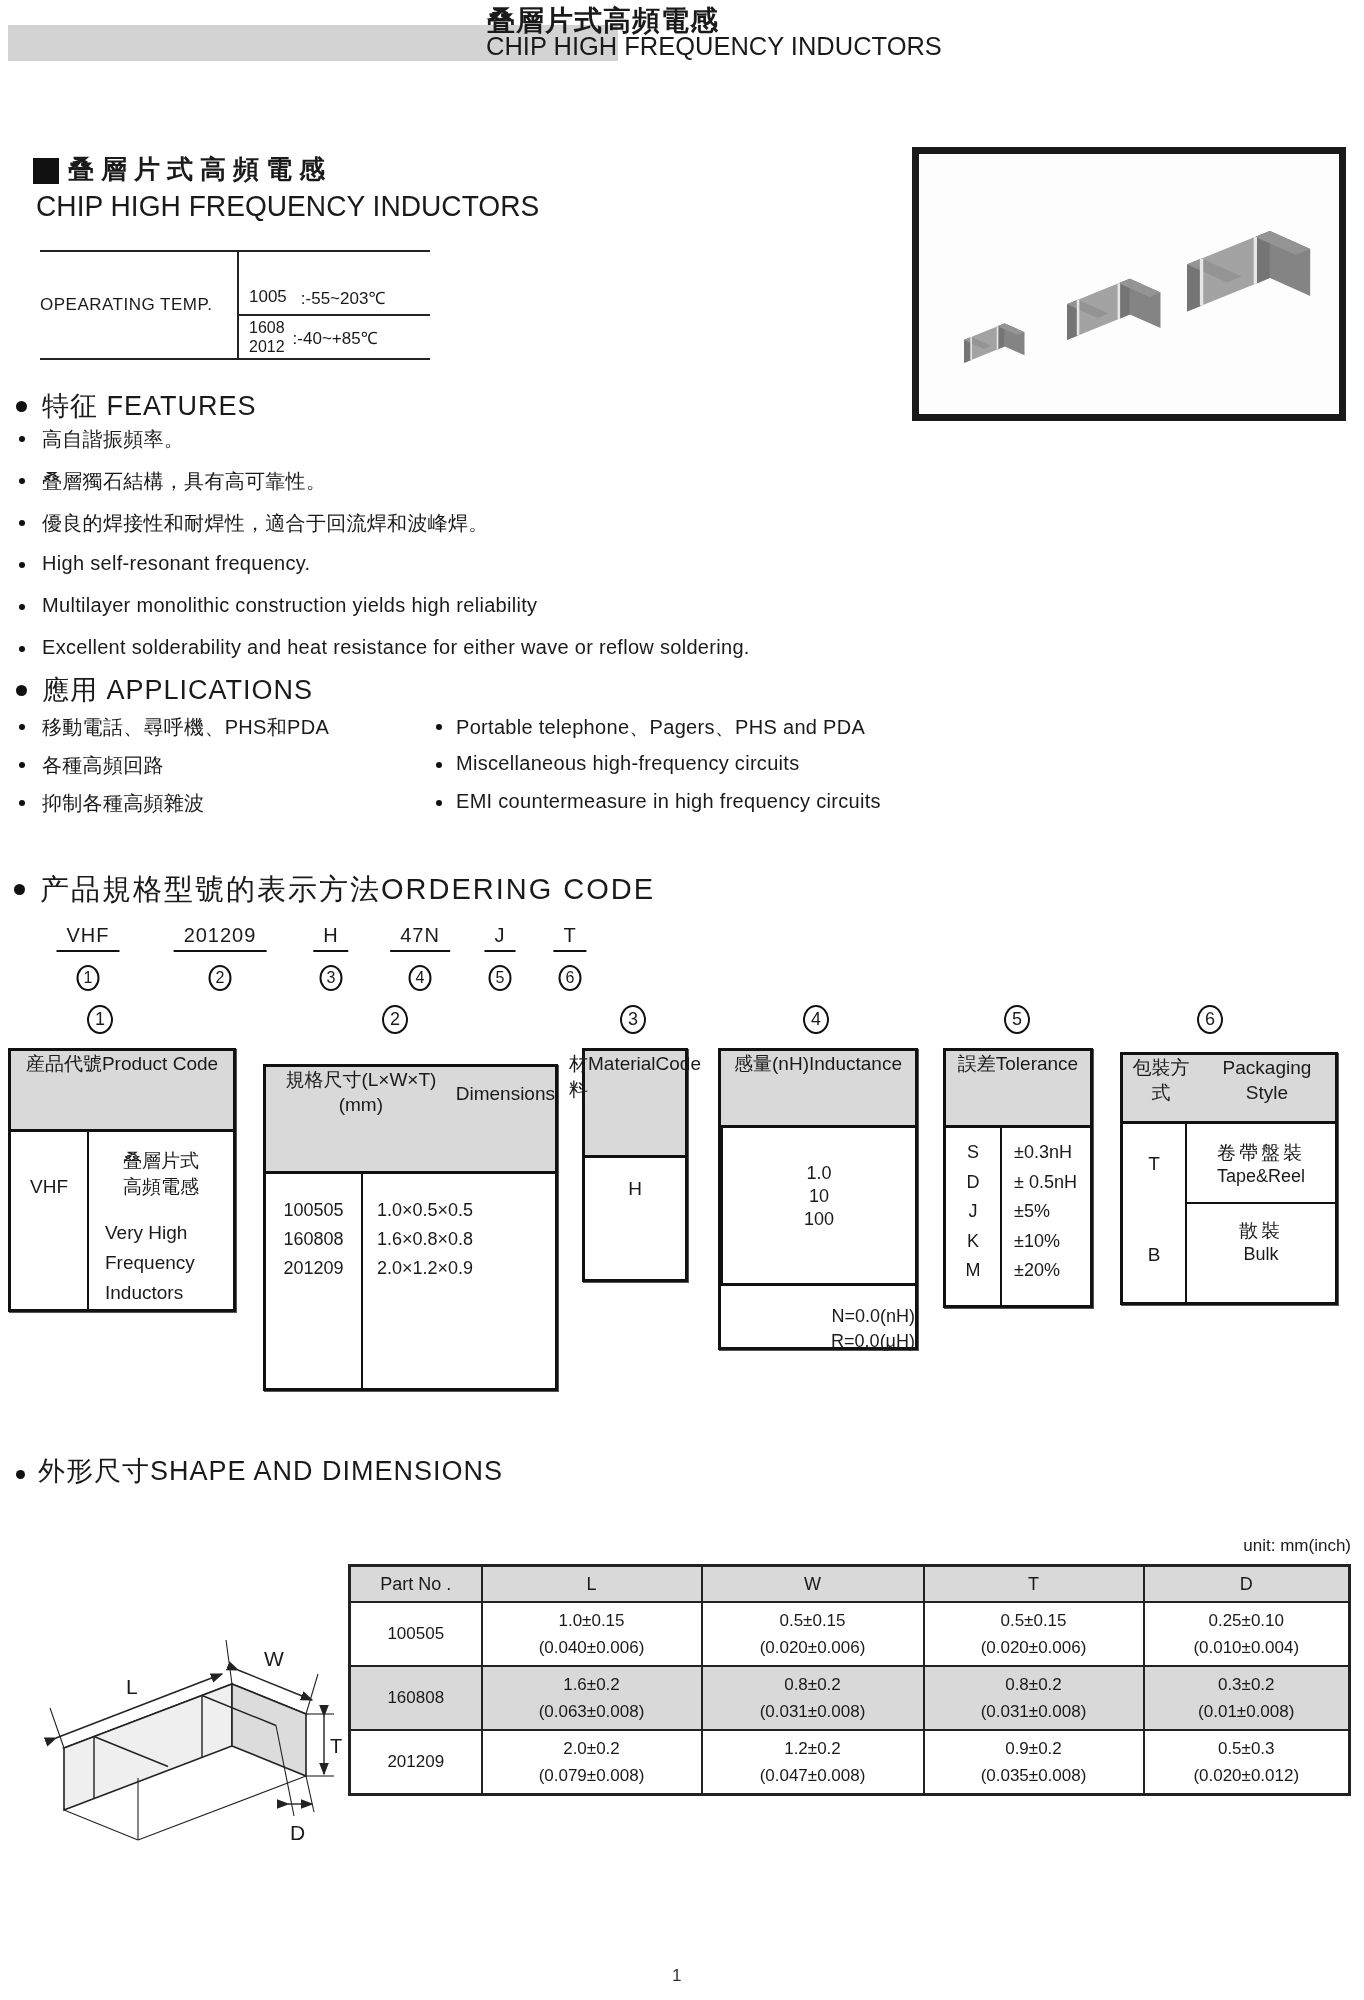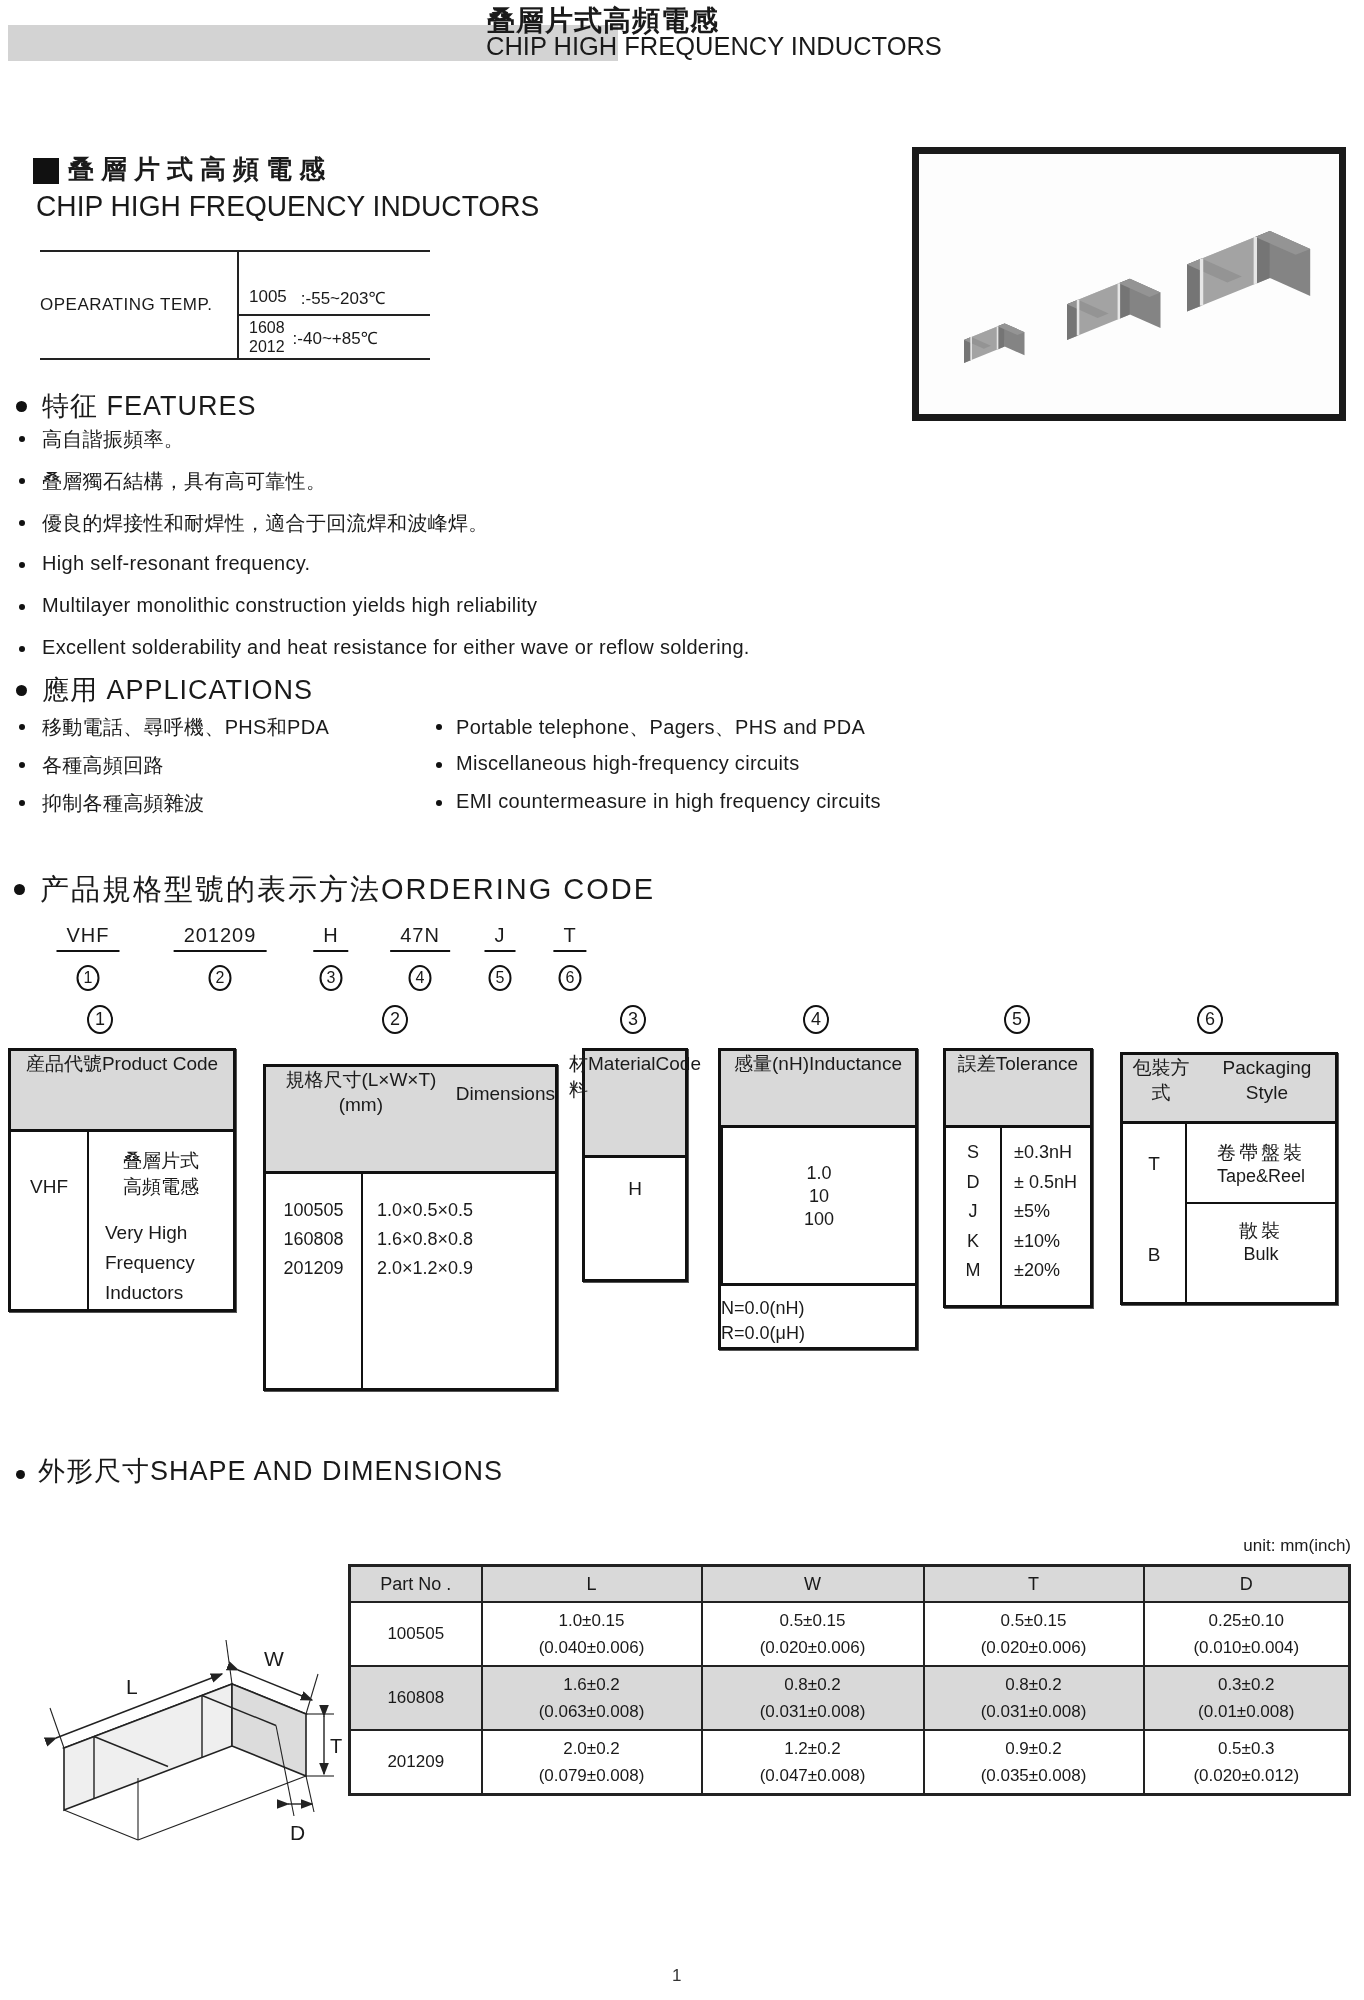--- a/index.html
+++ b/index.html
@@ -54,21 +54,21 @@
   .pc-right { flex:1; padding-top:16px; }
   .pc-zh { text-align:center; font-size:19px; line-height:26px; }
   .pc-en { padding-left:16px; font-size:19px; line-height:30px; margin-top:18px; }
 
   .dim-left { width:95px; text-align:center; padding-top:22px; font-size:18px; line-height:29px; }
   .dim-right { flex:1; padding-top:22px; padding-left:14px; font-size:18px; line-height:29px; }
 
   .ind-main { display:flex; height:155px; }
   .ind-col { width:93px; text-align:center; padding-top:34px; font-size:18px; line-height:23px; }
   .ind-col2 { flex:1; text-align:center; padding-top:34px; font-size:18px; line-height:23px; }
-  .ind-notes { border-top:3px solid #111; text-align:left; font-size:18px; line-height:25px; padding-top:10px; }
+  .ind-notes { border-top:3px solid #111; text-align:right; font-size:18px; line-height:25px; padding-top:18px; }
 
   .tol-left { width:54px; text-align:center; padding-top:10px; font-size:18px; line-height:29.5px; }
   .tol-right { flex:1; padding-left:12px; padding-top:10px; font-size:18px; line-height:29.5px; }
 
   .pk-row { display:flex; }
   .pk-code { width:62px; display:flex; align-items:center; justify-content:center; font-size:19px; border-right:2px solid #111; }
   .pk-lab { flex:1; display:flex; flex-direction:column; align-items:center; justify-content:center; }
   .pk-zh { font-size:19px; letter-spacing:3px; }
   .pk-en { font-size:18px; }
 

